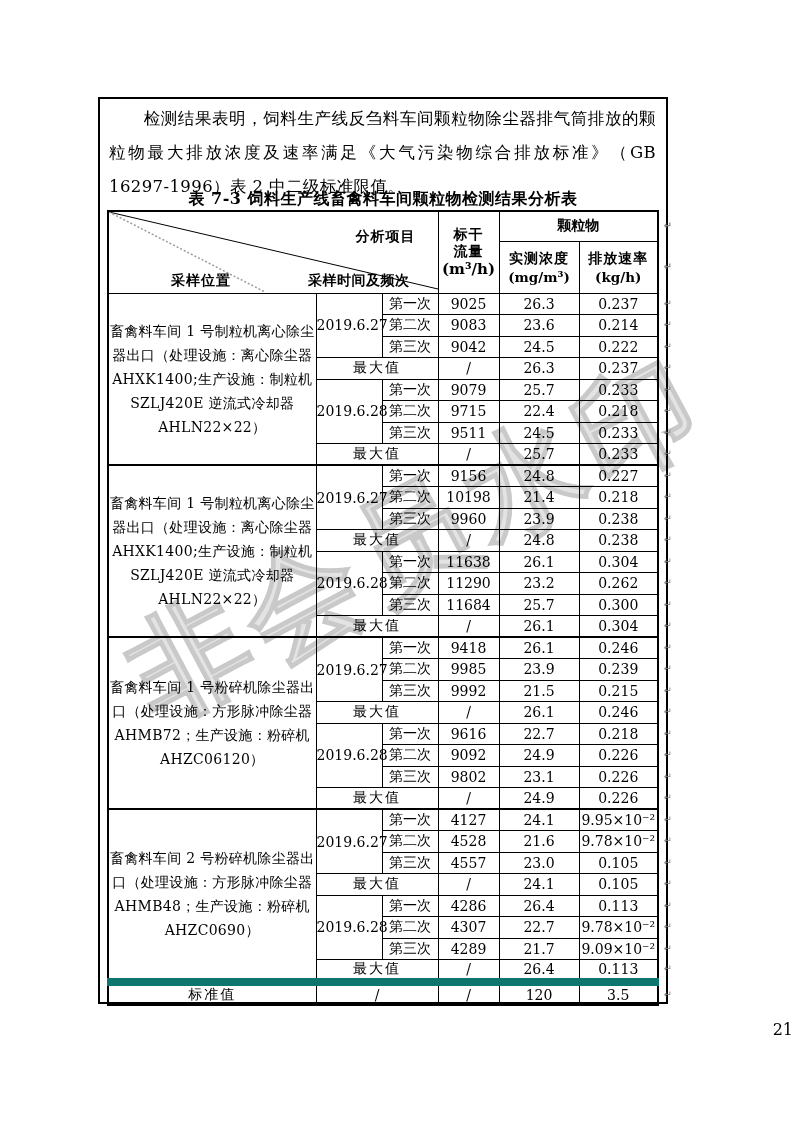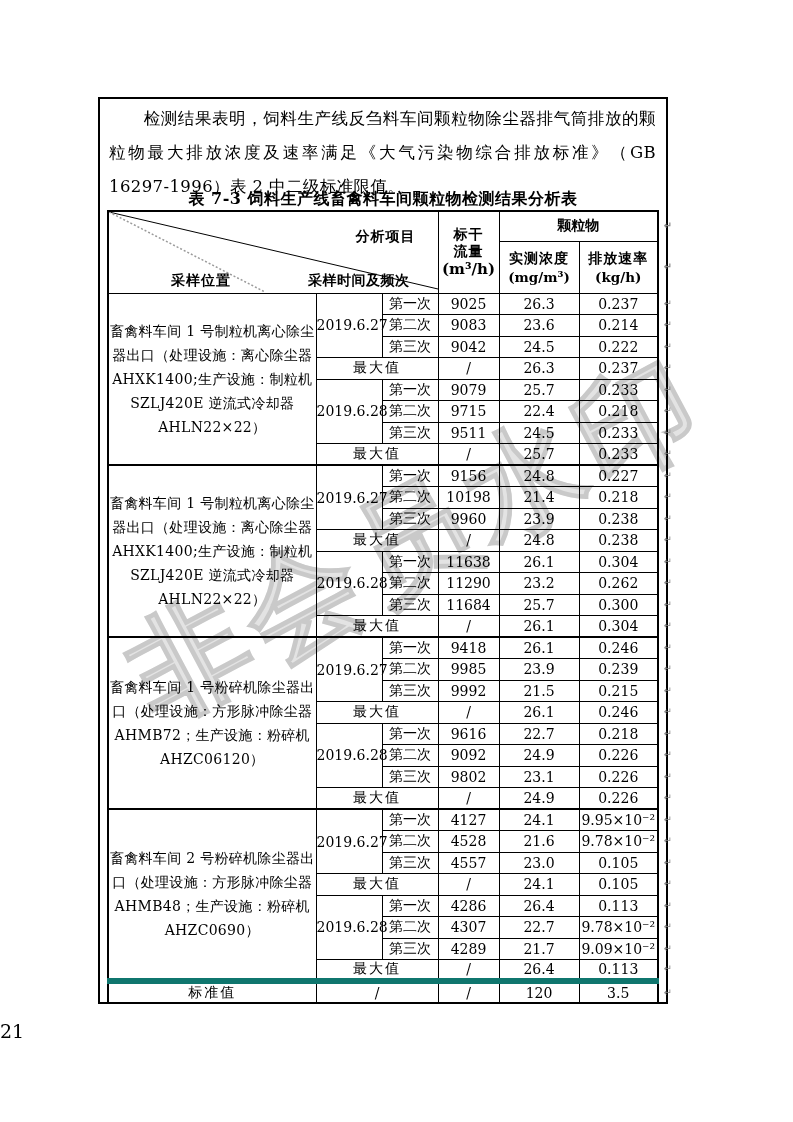--- a/index.html
+++ b/index.html
@@ -77,21 +77,21 @@
     vertical-align:middle;
     font-size:14px;
     padding:0;
     position:relative;
   }
   tr.h1{height:30px;}
   tr.h2{height:52px;}
   thead td{font-weight:bold;}
   tbody tr{height:21.5px;}
   tr.block-start td{border-top:2px solid #000;}
-  tr.std-row td{border-top:6px solid #0f766e;}
+  tr.std-row td{border-top:8px solid #0f766e;}
   td.corner{padding:0;}
   .corner .diag{position:absolute;left:0;top:0;}
   .corner .c-analysis{position:absolute;right:22px;top:16px;letter-spacing:1px;}
   .corner .c-loc{position:absolute;left:62px;bottom:3px;letter-spacing:1px;}
   .corner .c-time{position:absolute;right:28px;bottom:3px;letter-spacing:0.5px;}
   td.flowh .hn{width:3em;margin:0 auto;line-height:17px;letter-spacing:1px;}
   td.flowh .hu{line-height:18px;font-size:15px;}
   td.conch .hn,td.rateh .hn{line-height:20px;letter-spacing:1px;}
   td.conch .hu,td.rateh .hu{line-height:19px;font-size:13.5px;}
   td.loc-cell{
@@ -108,23 +108,24 @@
     right:-15px;top:50%;
     transform:translateY(-50%);
     color:#8a8a8a;
     font-size:10px;
     line-height:1;
     font-family:"DejaVu Sans","Liberation Sans",sans-serif;
   }
   .footer{
     position:absolute;
     left:0;right:0;top:1020px;
-    text-align:left;
-    font-size:19px;
+    text-align:right;
+    font-size:16px;
     z-index:1;
+    padding-left:48px;
   }
 </style>
 </head>
 <body>
 
 <div class="page">
 
   <div class="watermark">非会员水印</div>
 
 

